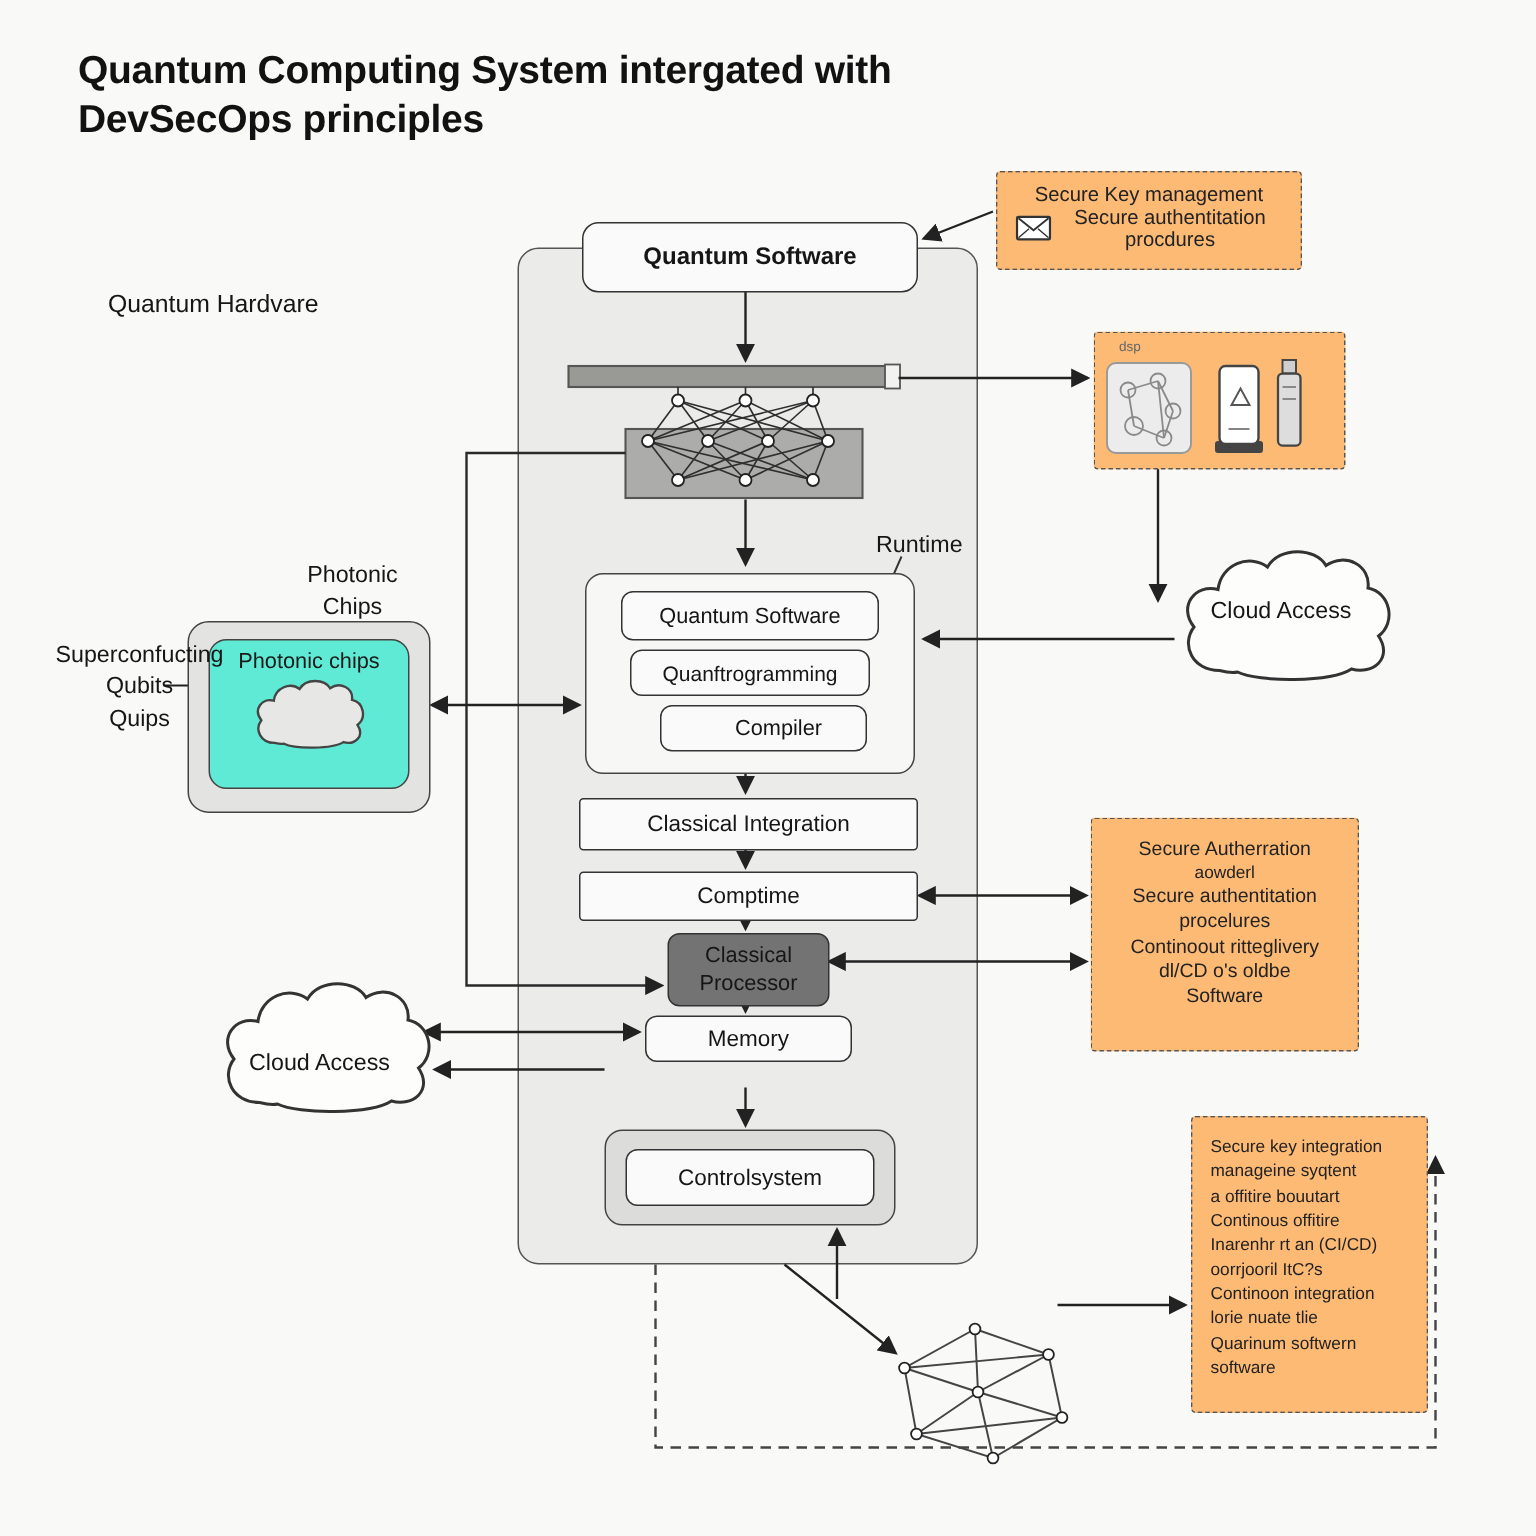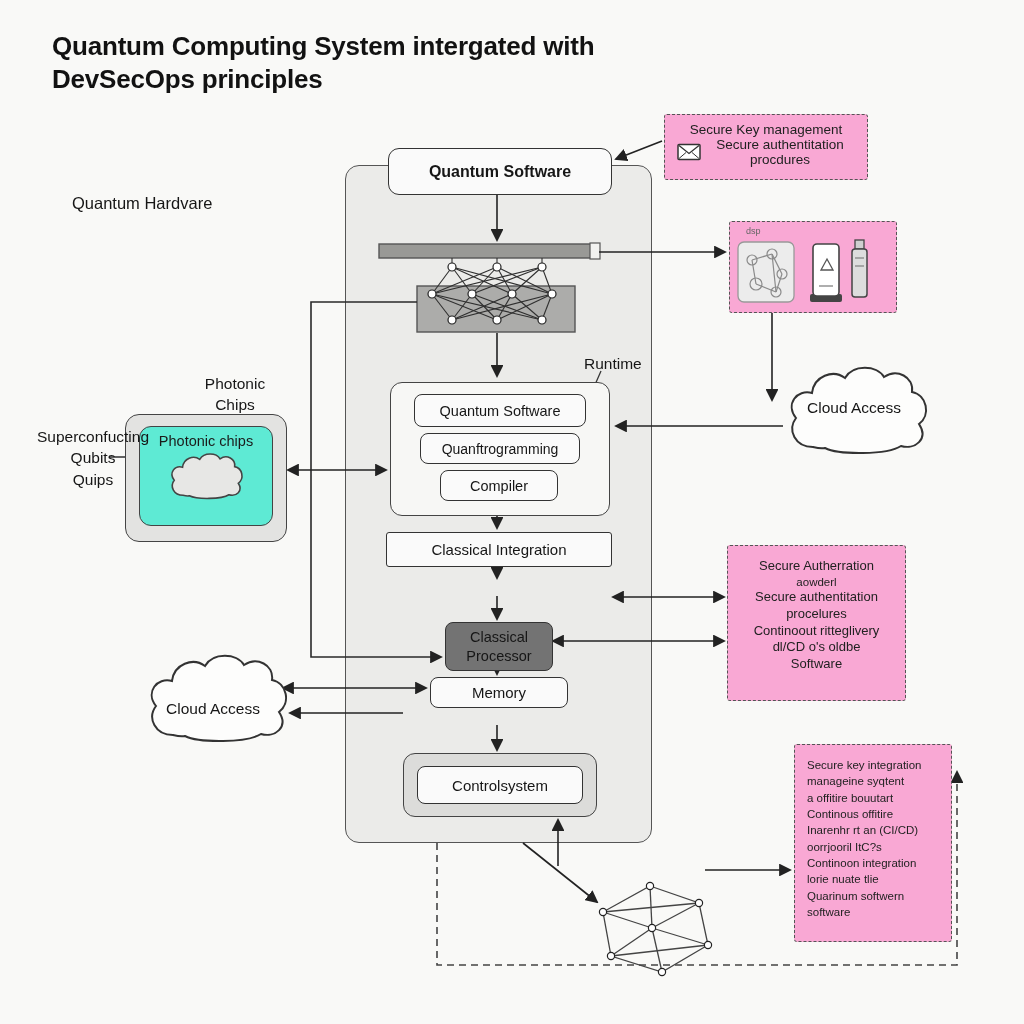--- a/index.html
+++ b/index.html
@@ -3,21 +3,21 @@
 <meta charset="utf-8">
 <style>
   html,body{margin:0;padding:0;background:#f9f9f7;font-family:"Liberation Sans",sans-serif;}
   #canvas{position:relative;width:1024px;height:1024px;background:#f9f9f7;overflow:hidden;color:#1b1b1b;}
   .abs{position:absolute;}
   #title{left:52px;top:30px;width:640px;font-size:26px;font-weight:700;line-height:1.25;color:#121212;letter-spacing:-0.2px;z-index:4;}
   #column{left:345px;top:165px;width:305px;height:676px;background:#ebebe9;border:1.5px solid #555;border-radius:14px;z-index:1;}
   svg.overlay{position:absolute;left:0;top:0;z-index:2;}
   .box{position:absolute;z-index:3;background:#fafafa;border:1.5px solid #333;border-radius:3px;display:flex;flex-direction:column;align-items:center;justify-content:center;text-align:center;font-size:15px;font-weight:500;color:#161616;}
   .panel{position:absolute;z-index:3;border:1.5px solid #444;border-radius:13px;}
-  .note{position:absolute;z-index:3;border:1.8px dashed #555;border-radius:3px;background:#f9a8d4;font-size:13px;color:#222;}
+  .note{position:absolute;z-index:3;border:1.8px dashed #555;border-radius:3px;background:#fdba74;font-size:13px;color:#222;}
   .lbl{position:absolute;z-index:4;color:#161616;}
   .center{text-align:center;}
   .gray-box{background:#737373;}
 </style>
 </head>
 <body>
 
 <div id="canvas">
 
   <div id="column" class="abs"></div>
@@ -152,23 +152,24 @@
     <div>Qubits</div>
     <div>Quips</div>
   </div>
   <div class="lbl" style="left:584px;top:355px;font-size:15.5px;">Runtime</div>
 
   <div class="box" style="left:388px;top:148px;width:222px;height:45px;font-size:16px;font-weight:600;border-radius:11px;">Quantum Software</div>
 
   <div class="panel" style="left:390px;top:382px;width:218px;height:132px;background:#f7f7f5;border-radius:12px;"></div>
   <div class="box" style="left:414px;top:394px;width:170px;height:31px;font-size:14.5px;border-radius:8px;">Quantum Software</div>
   <div class="box" style="left:420px;top:433px;width:158px;height:29px;font-size:14px;border-radius:8px;">Quanftrogramming</div>
-  <div class="box" style="left:440px;top:470px;width:116px;height:29px;font-size:14.5px;border-radius:8px;">Compiler</div>
+  <div class="box" style="left:440px;top:470px;width:116px;height:29px;font-size:14.5px;border-radius:8px;padding-left:20px;">Compiler</div>
 
   <div class="box" style="left:386px;top:532px;width:224px;height:33px;">Classical Integration</div>
+  <div class="box" style="left:386px;top:581px;width:224px;height:31px;">Comptime</div>
 
   <div class="box gray-box" style="left:445px;top:622px;width:106px;height:47px;font-size:14.5px;line-height:1.25;border-radius:8px;">
     <div>Classical</div>
     <div>Processor</div>
   </div>
 
   <div class="box" style="left:430px;top:677px;width:136px;height:29px;border-radius:8px;">Memory</div>
 
   <div class="panel" style="left:403px;top:753px;width:192px;height:62px;background:#dcdcda;border-radius:12px;"></div>
   <div class="box" style="left:417px;top:766px;width:164px;height:36px;border-radius:8px;">Controlsystem</div>

